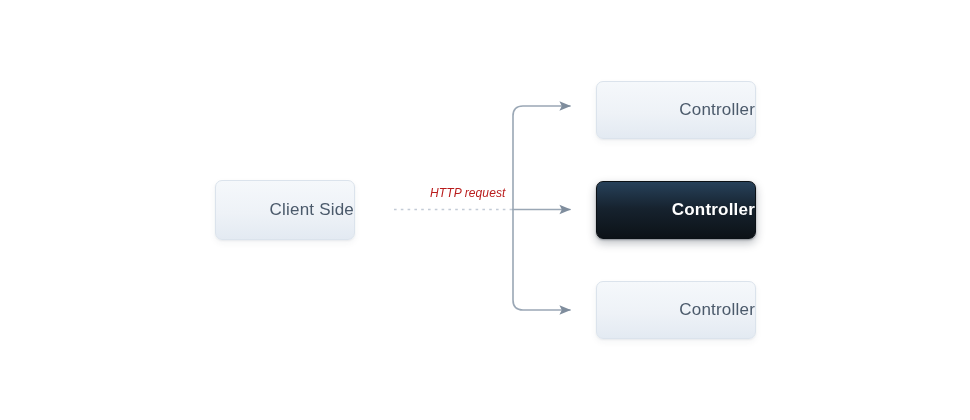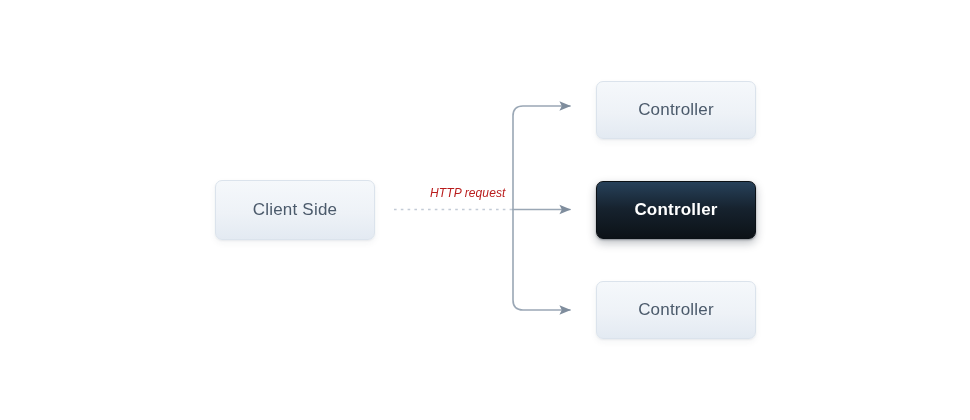--- a/index.html
+++ b/index.html
@@ -23,21 +23,21 @@
     top: 0;
     width: 970px;
     height: 420px;
     pointer-events: none;
   }
   .node {
     position: absolute;
     box-sizing: border-box;
     display: flex;
     align-items: center;
-    justify-content: center;
+    justify-content: flex-end;
     border-radius: 7px;
     letter-spacing: 0.2px;
   }
   .node-light {
     background: linear-gradient(180deg, #f5f8fb 0%, #eef2f7 55%, #e3eaf2 100%);
     border: 1px solid #dbe3ec;
     box-shadow: 0 1px 2px rgba(30, 50, 80, 0.07),
                 0 3px 7px rgba(30, 50, 80, 0.05);
     color: #4b5a6b;
     font-size: 17px;
@@ -48,21 +48,21 @@
     border: 1px solid #0b1116;
     box-shadow: 0 1px 2px rgba(10, 20, 35, 0.35),
                 0 4px 10px rgba(10, 20, 35, 0.28);
     color: #ffffff;
     font-size: 17px;
     font-weight: 700;
   }
   #client-side {
     left: 215px;
     top: 180px;
-    width: 160px;
+    width: 140px;
     height: 60px;
   }
   .ctrl {
     left: 596px;
     width: 160px;
     height: 58px;
   }
   #controller-top    { top: 81px; }
   #controller-middle { top: 181px; }
   #controller-bottom { top: 281px; }

